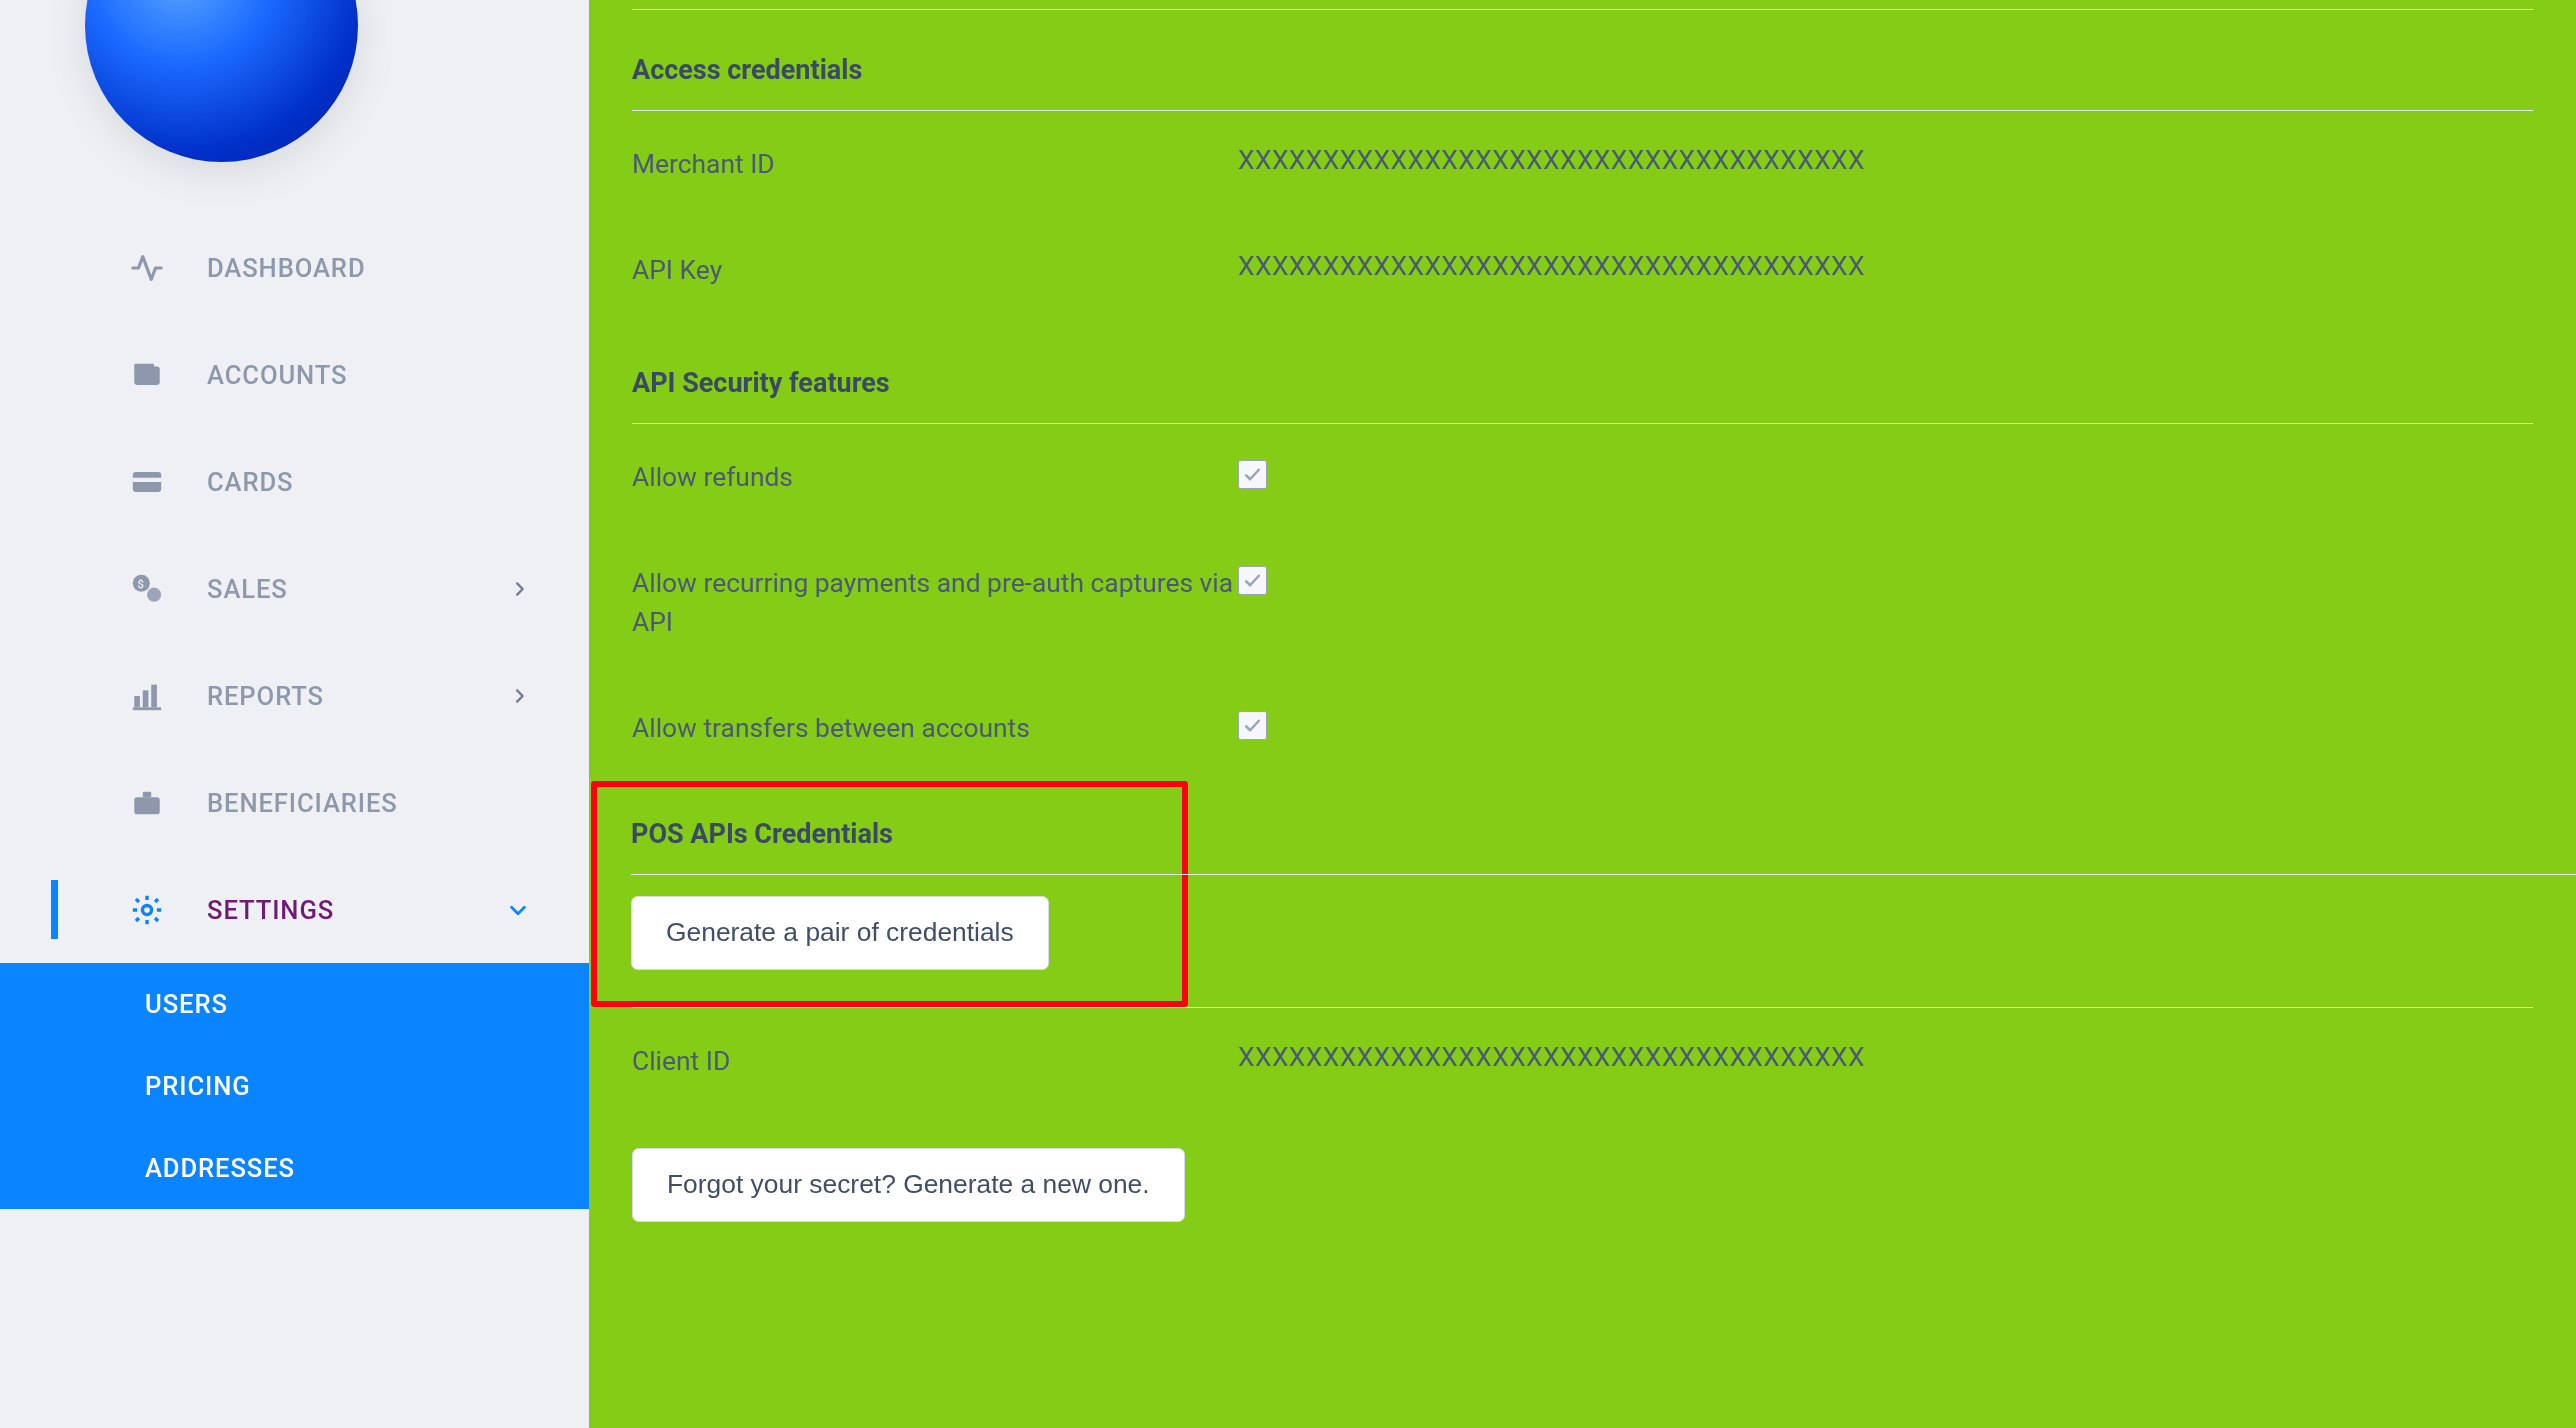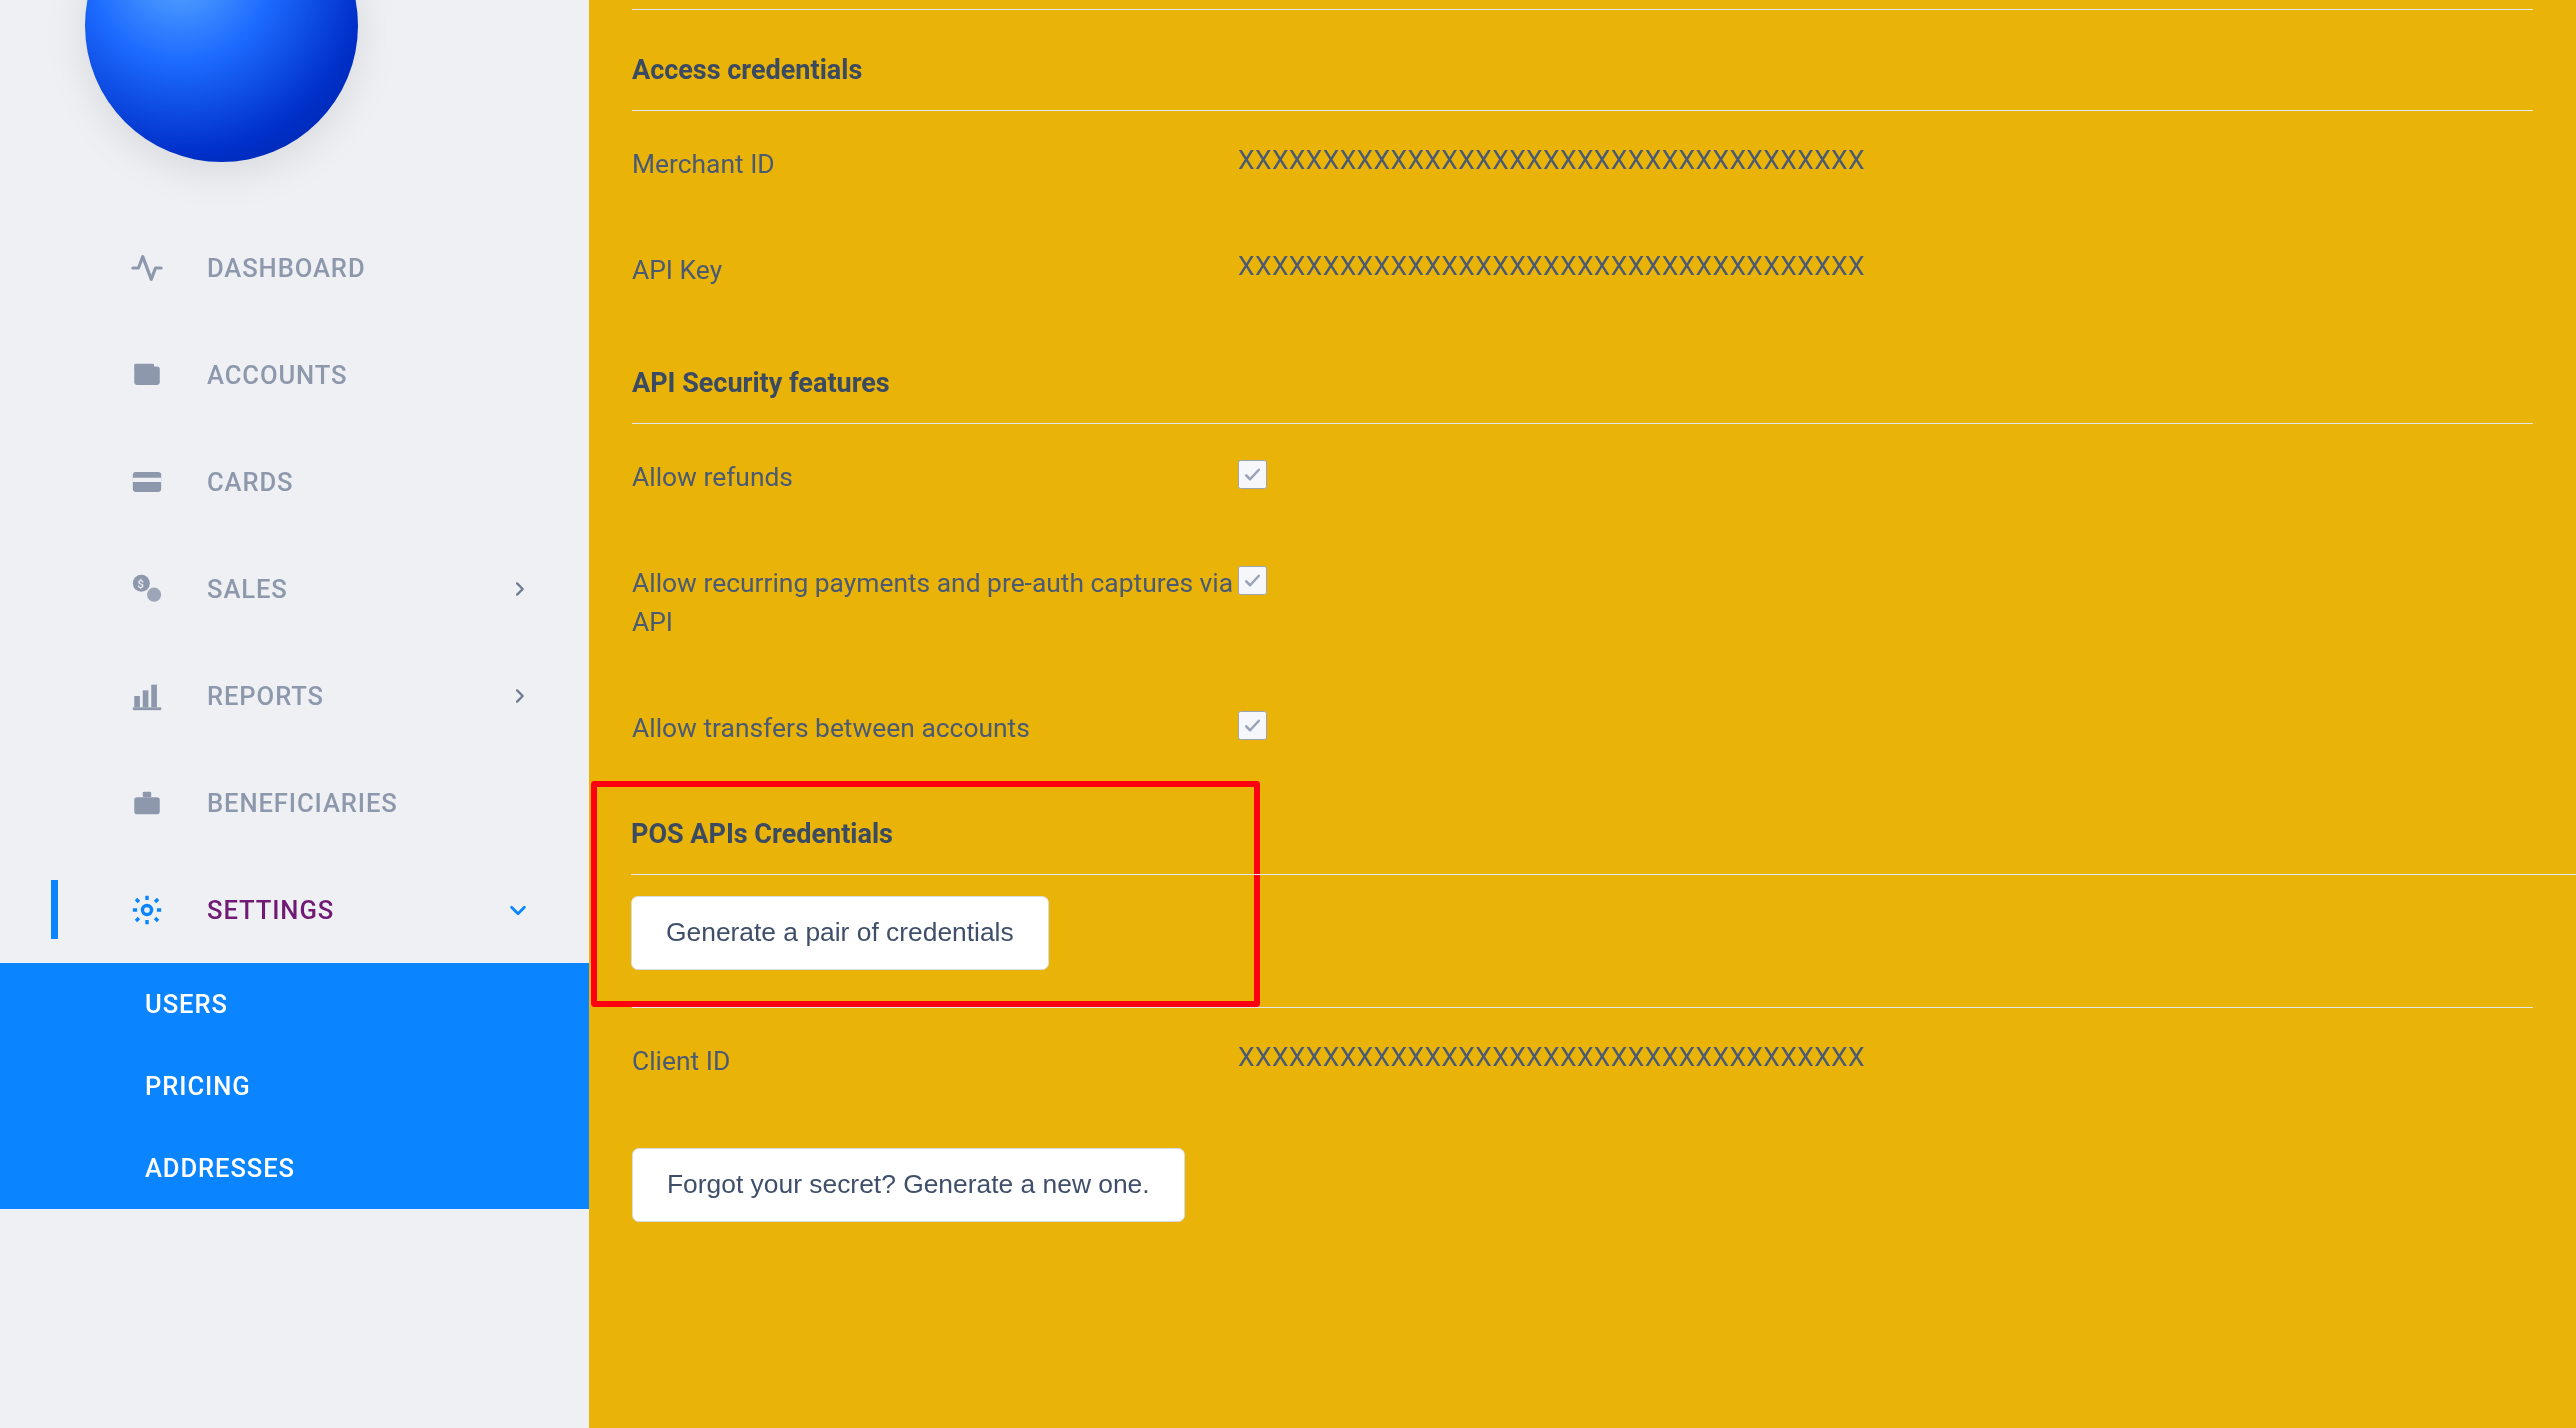--- a/index.html
+++ b/index.html
@@ -113,21 +113,21 @@
     position: absolute;
     left: 418px;
     top: 50%;
     transform: translateY(-50%);
     width: 136px;
     height: 68px;
   }
   
   .main {
     flex: 1;
-    background: #eab308;
+    background: #84cc16;
     padding: 0 0 34px 0;
     overflow: hidden;
   }
   .section {
     padding: 0 43px 0 43px;
   }
   .section-title {
     color: #3a4a63;
     font-weight: 700;
     font-size: 27px;
@@ -178,21 +178,21 @@
     font-size: 26.4px;
     background: #ffffff;
     cursor: pointer;
     text-align: center;
   }
   .highlight-box {
     border: 6.8px solid #ff0010;
     border-radius: 3.4px;
     padding: 0 34px 31px 34px;
     margin-left: -41px;
-    width: 669px;
+    width: 597px;
   }
   .highlight-box .section-title { padding-top: 31px; }
   .highlight-box .btn { margin-top: 20.5px; }
   .top-hr-gap { height: 8.5px; }
   .chev svg, .icon svg { display:block; }
 </style>
 </head>
 <body>
 
 <div class="app">

